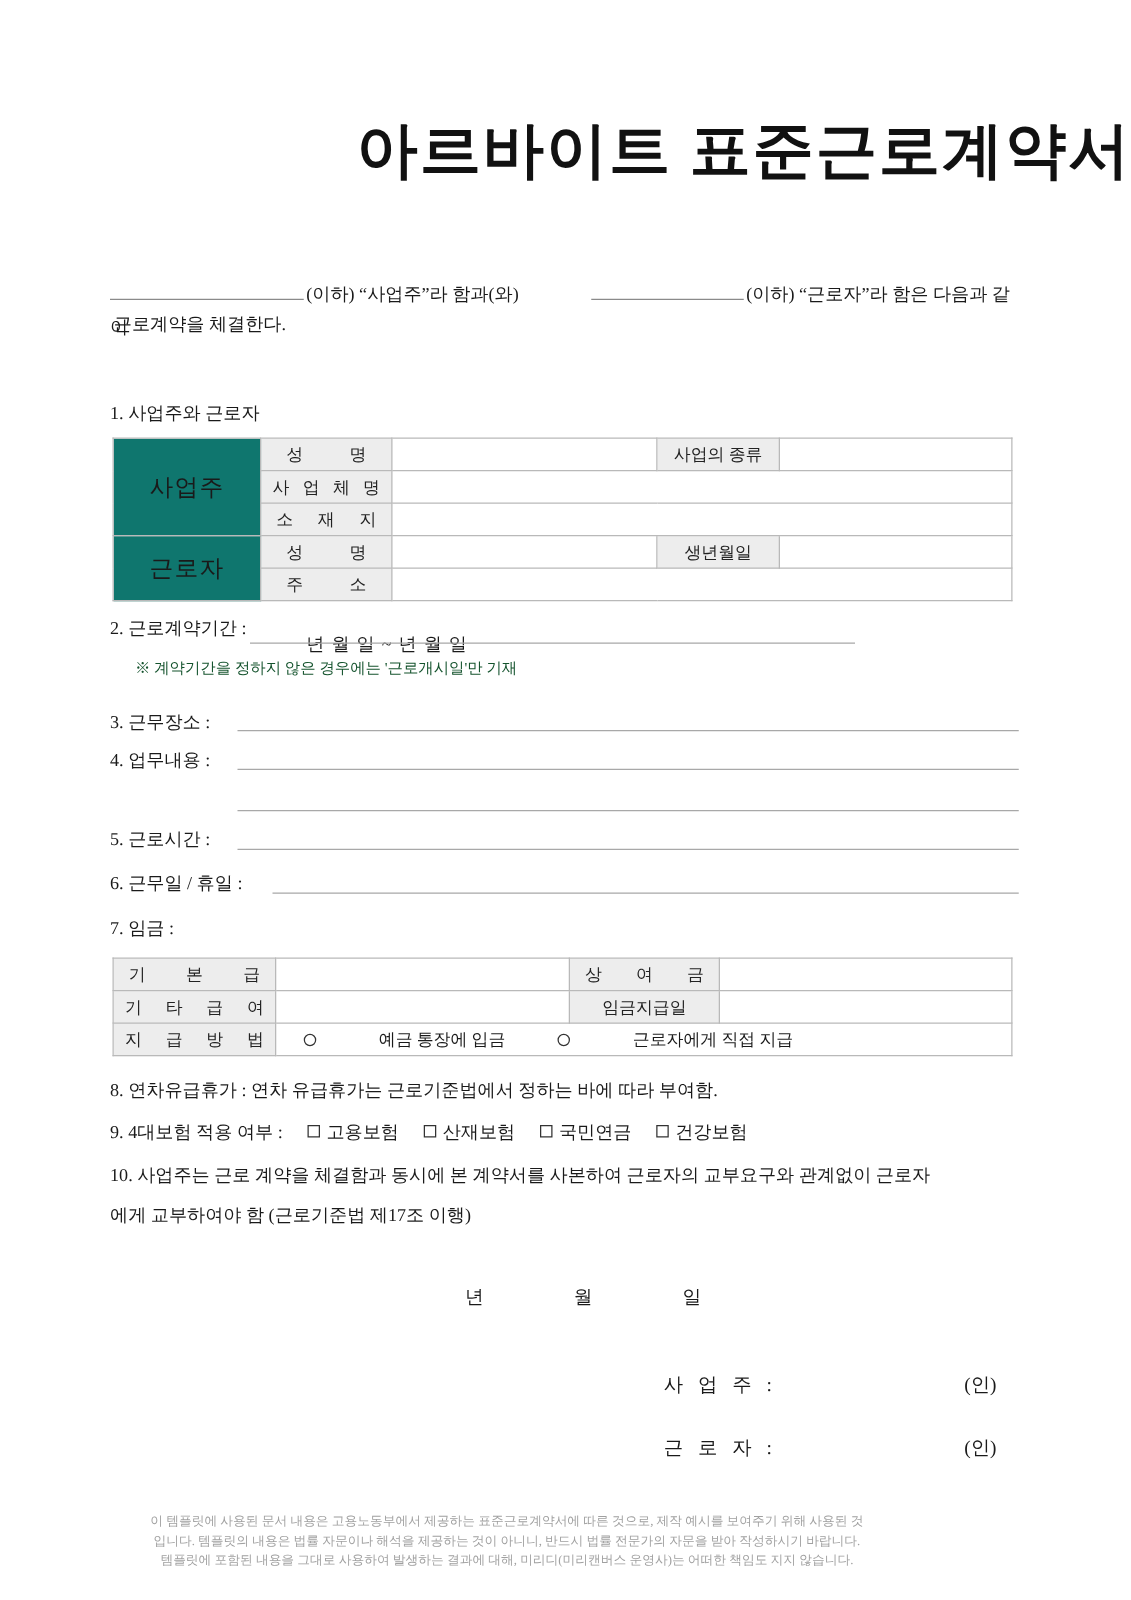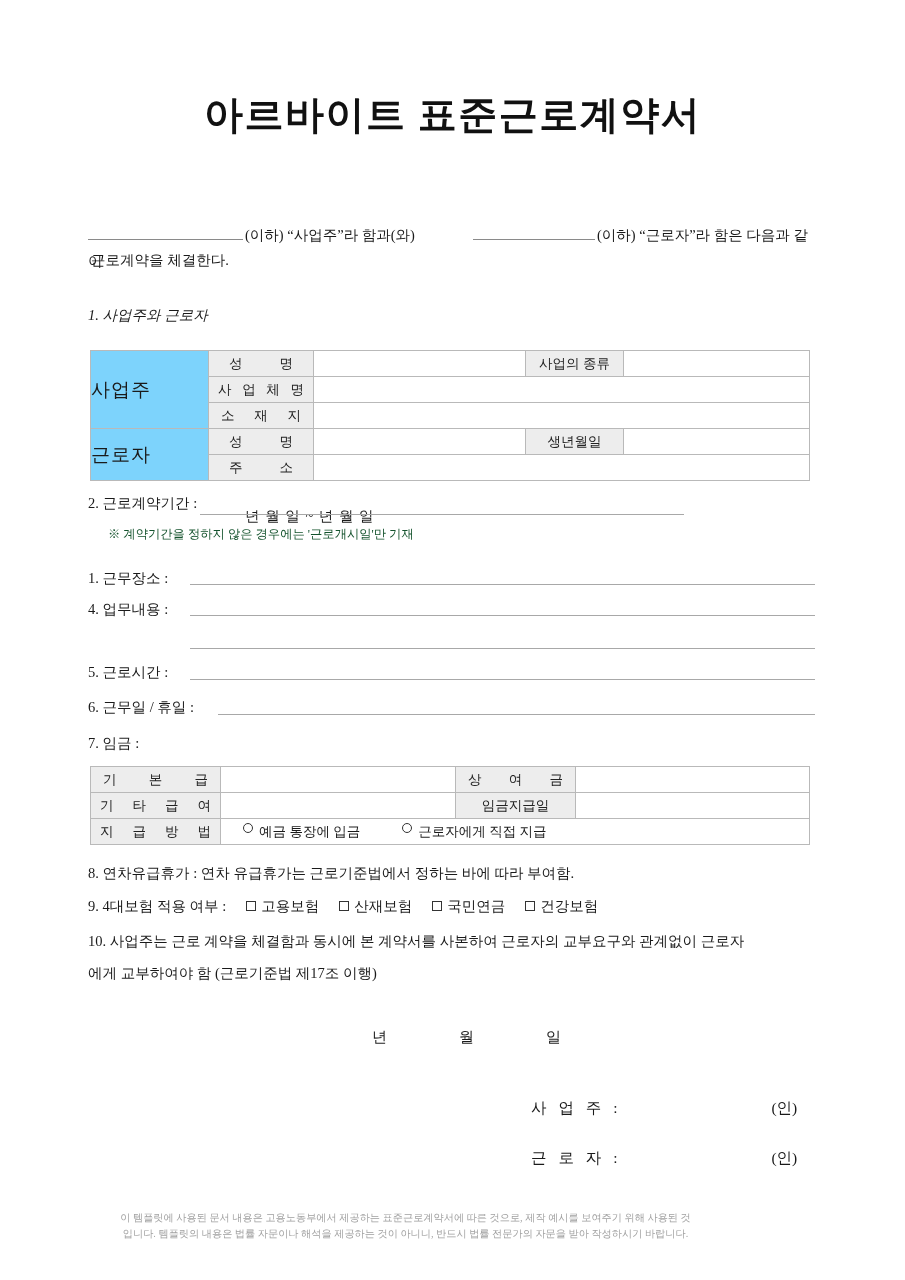--- a/index.html
+++ b/index.html
@@ -21,22 +21,22 @@
     overflow: hidden;
     box-sizing: border-box;
   }
 
   
   .doc-title {
     position: absolute;
     top: 92px;
     left: 0;
     width: 905px;
-    text-align: center;
-    font-size: 39px;
+    text-align: right;
+    font-size: 49px;
     font-weight: 700;
     letter-spacing: 1.5px;
     color: #111111;
     line-height: 1.2;
   }
 
   
   .intro {
     position: absolute;
     top: 222px;
@@ -110,22 +110,22 @@
     height: 25px;
     background: #ffffff;
   }
   .tbl td.hdr {
     background: #ededed;
     text-align: center;
     color: #222222;
     font-size: 13.5px;
   }
   .tbl td.big {
-    background: #7dd3fc;
-    text-align: left;
+    background: #0f766e;
+    text-align: center;
     font-size: 19px;
     color: #1a1a1a;
     letter-spacing: 1px;
   }
   .tbl td.val {
     background: #ffffff;
   }
   
   .justify-label {
     display: flex;
@@ -143,22 +143,23 @@
   
   .paymethod {
     display: flex;
     align-items: center;
     padding-left: 22px;
     font-size: 13.5px;
     gap: 0;
   }
   .radio-opt {
     display: inline-flex;
-    align-items: flex-start;
+    align-items: center;
     white-space: nowrap;
+    gap: 44px;
   }
   .radio-circle {
     display: inline-block;
     width: 10px;
     height: 10px;
     border: 1.3px solid #333333;
     border-radius: 50%;
     margin-right: 6px;
     box-sizing: border-box;
   }
@@ -214,21 +215,21 @@
 
 <div id="page">
 
   <div class="doc-title">아르바이트 표준근로계약서</div>
 
   <div class="intro">
     <span class="blank-long"></span><span>(이하) “사업주”라 함과(와)</span><span class="gap"></span><span class="blank-mid"></span><span>(이하) “근로자”라 함은 다음과 같이</span>
   </div>
   <div class="intro-line2">근로계약을 체결한다.</div>
 
-  <div class="item" style="top:304px; left:88px;font-style:italic;">1. 사업주와 근로자</div>
+  <div class="item" style="top:320px; left:88px;">1. 사업주와 근로자</div>
 
   <table class="tbl" style="top:350px; left:90px; width:719px;">
     <colgroup>
       <col style="width:118px">
         <col style="width:105px">
         <col style="width:212px">
       <col style="width:98px">
         <col style="width:186px">
     </colgroup>
     <tbody>
@@ -287,21 +288,21 @@
         <td class="val" colspan="3"></td>
       </tr>
     </tbody>
   </table>
 
   <div class="item" style="top:492px; left:88px;">2. 근로계약기간 :</div>
   <div class="item" style="top:505px; left:245px; letter-spacing:1px;">년        월        일  ~         년        월        일</div>
   <div class="rule" style="top:514px; left:200px; width:484px;"></div>
   <div class="note" style="top:524px; left:108px;">※ 계약기간을 정하지 않은 경우에는 '근로개시일'만 기재</div>
 
-  <div class="item" style="top:567px; left:88px;">1. 근무장소 :</div>
+  <div class="item" style="top:567px; left:88px;">3. 근무장소 :</div>
   <div class="rule" style="top:584px; left:190px; width:625px;"></div>
 
   <div class="item" style="top:598px; left:88px;">4. 업무내용 :</div>
   <div class="rule" style="top:615px; left:190px; width:625px;"></div>
   <div class="rule" style="top:648px; left:190px; width:625px;"></div>
 
   <div class="item" style="top:661px; left:88px;">5. 근로시간 :</div>
   <div class="rule" style="top:679px; left:190px; width:625px;"></div>
 
   <div class="item" style="top:696px; left:88px;">6. 근무일 / 휴일 :</div>
@@ -390,15 +391,16 @@
   <div class="sigrow" style="top:1098px; left:531px;">
     <span class="sig-label">사 업 주 :</span><span class="sig-space"></span><span>(인)</span>
   </div>
   <div class="sigrow" style="top:1148px; left:531px;">
     <span class="sig-label">근 로 자 :</span><span class="sig-space"></span><span>(인)</span>
   </div>
 
   <div class="footer">
     <div>이 템플릿에 사용된 문서 내용은 고용노동부에서 제공하는 표준근로계약서에 따른 것으로, 제작 예시를 보여주기 위해 사용된 것</div>
     <div>입니다. 템플릿의 내용은 법률 자문이나 해석을 제공하는 것이 아니니, 반드시 법률 전문가의 자문을 받아 작성하시기 바랍니다.</div>
+    <div>템플릿에 포함된 내용을 그대로 사용하여 발생하는 결과에 대해, 미리디(미리캔버스 운영사)는 어떠한 책임도 지지 않습니다.</div>
   </div>
 
 </div>
 
 </body></html>

